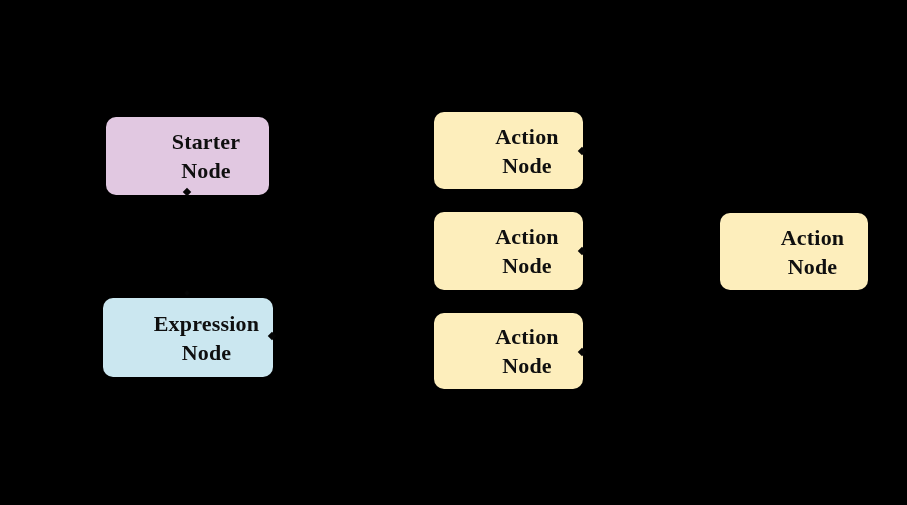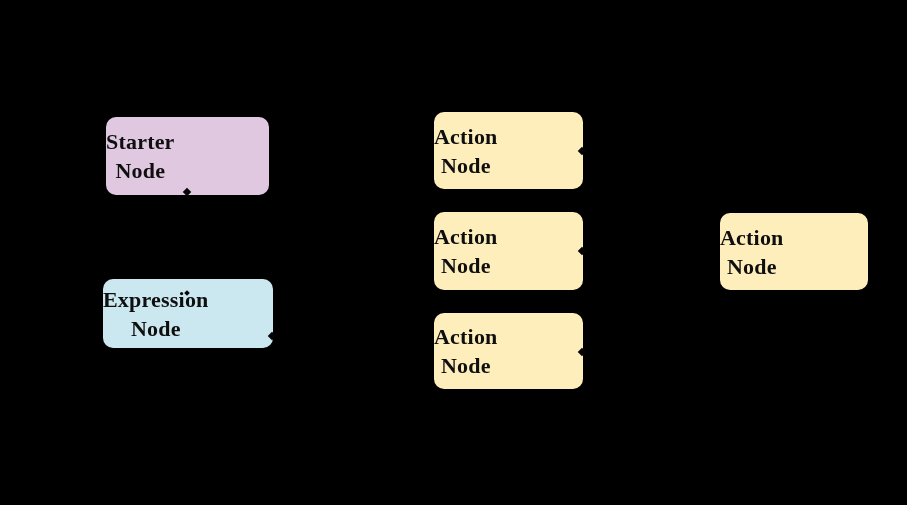--- a/index.html
+++ b/index.html
@@ -13,36 +13,38 @@
     height: 505px;
     background: #000000;
     overflow: hidden;
     font-family: "Liberation Serif", "DejaVu Serif", serif;
   }
   .node {
     position: absolute;
     border-radius: 10px;
     display: flex;
     align-items: center;
+    justify-content: center;
     box-sizing: border-box;
+    padding-left: 37px;
   }
   .node-label {
     font-weight: 700;
     font-size: 22px;
     line-height: 29px;
     color: #0f0f0f;
     text-align: center;
     white-space: pre-line;
     letter-spacing: 0.2px;
   }
   
   .n-starter    { left: 106px; top: 117px; width: 163px; height: 78px; background: #e1c8e1; }
   .n-action1    { left: 434px; top: 112px; width: 149px; height: 77px; background: #fdeebc; }
   .n-action2    { left: 434px; top: 212px; width: 149px; height: 78px; background: #fdeebc; }
-  .n-expression { left: 103px; top: 279px; width: 170px; height: 69px; background: #cbe7f0; }
+  .n-expression { left: 103px; top: 298px; width: 170px; height: 79px; background: #cbe7f0; }
   .n-action3    { left: 434px; top: 313px; width: 149px; height: 76px; background: #fdeebc; }
   .n-action4    { left: 720px; top: 213px; width: 148px; height: 77px; background: #fdeebc; }
   
   .tip {
     position: absolute;
     width: 6px;
     height: 6px;
     background: #050505;
     transform: rotate(45deg);
   }

